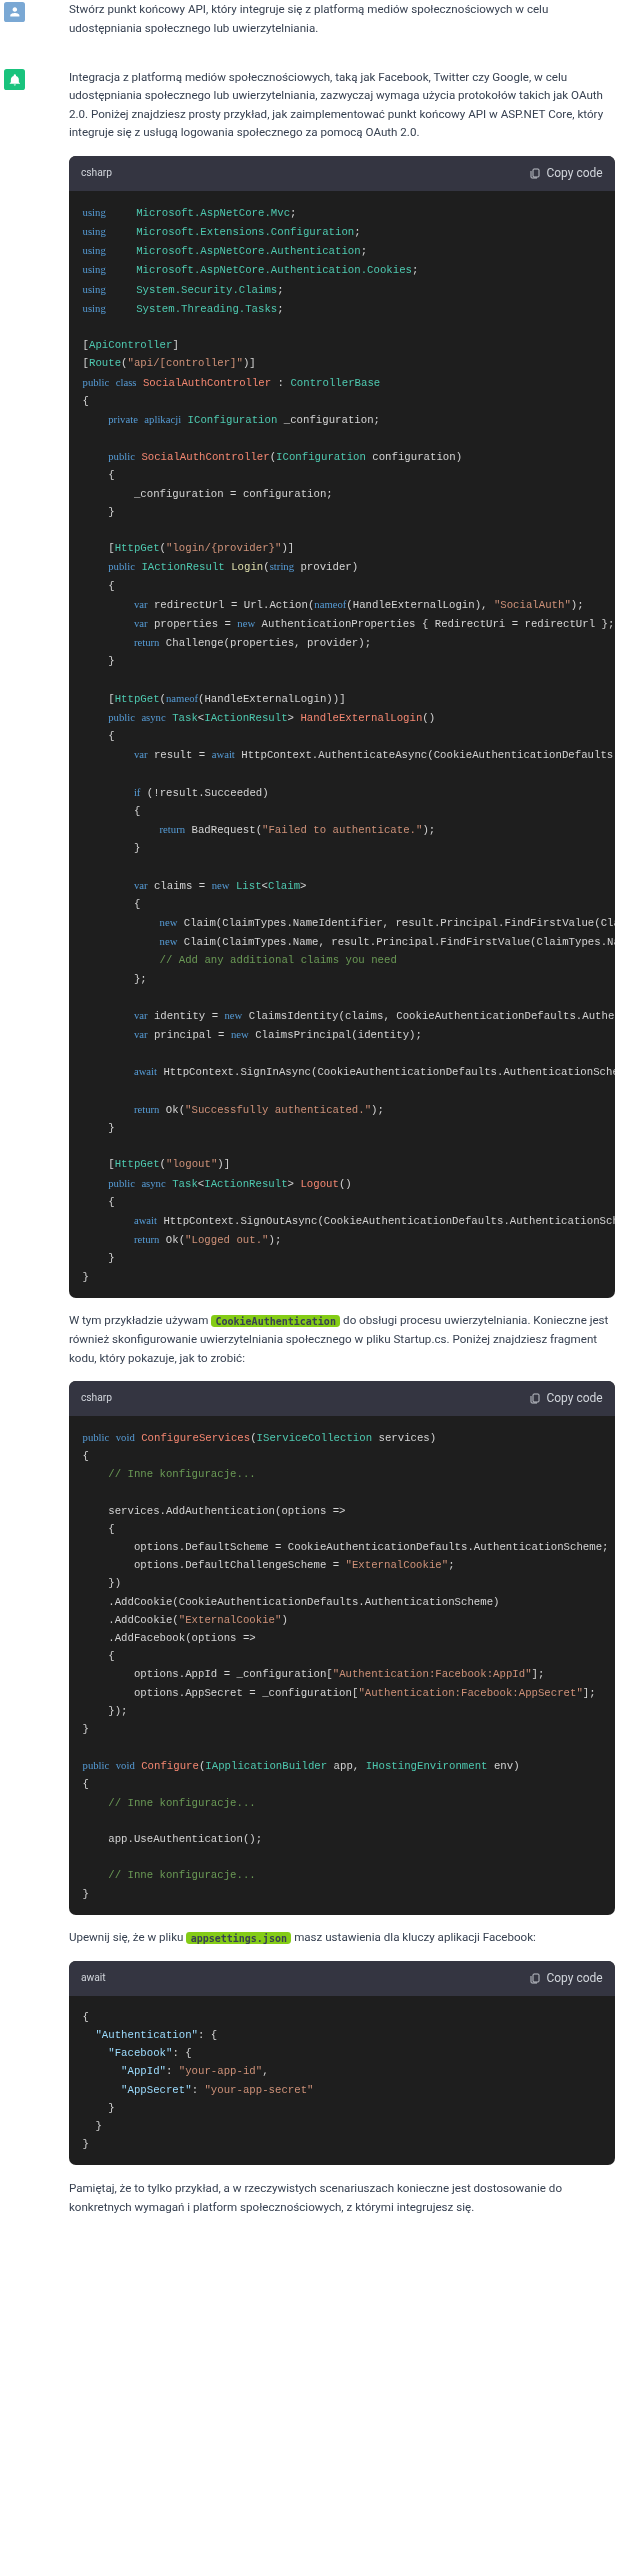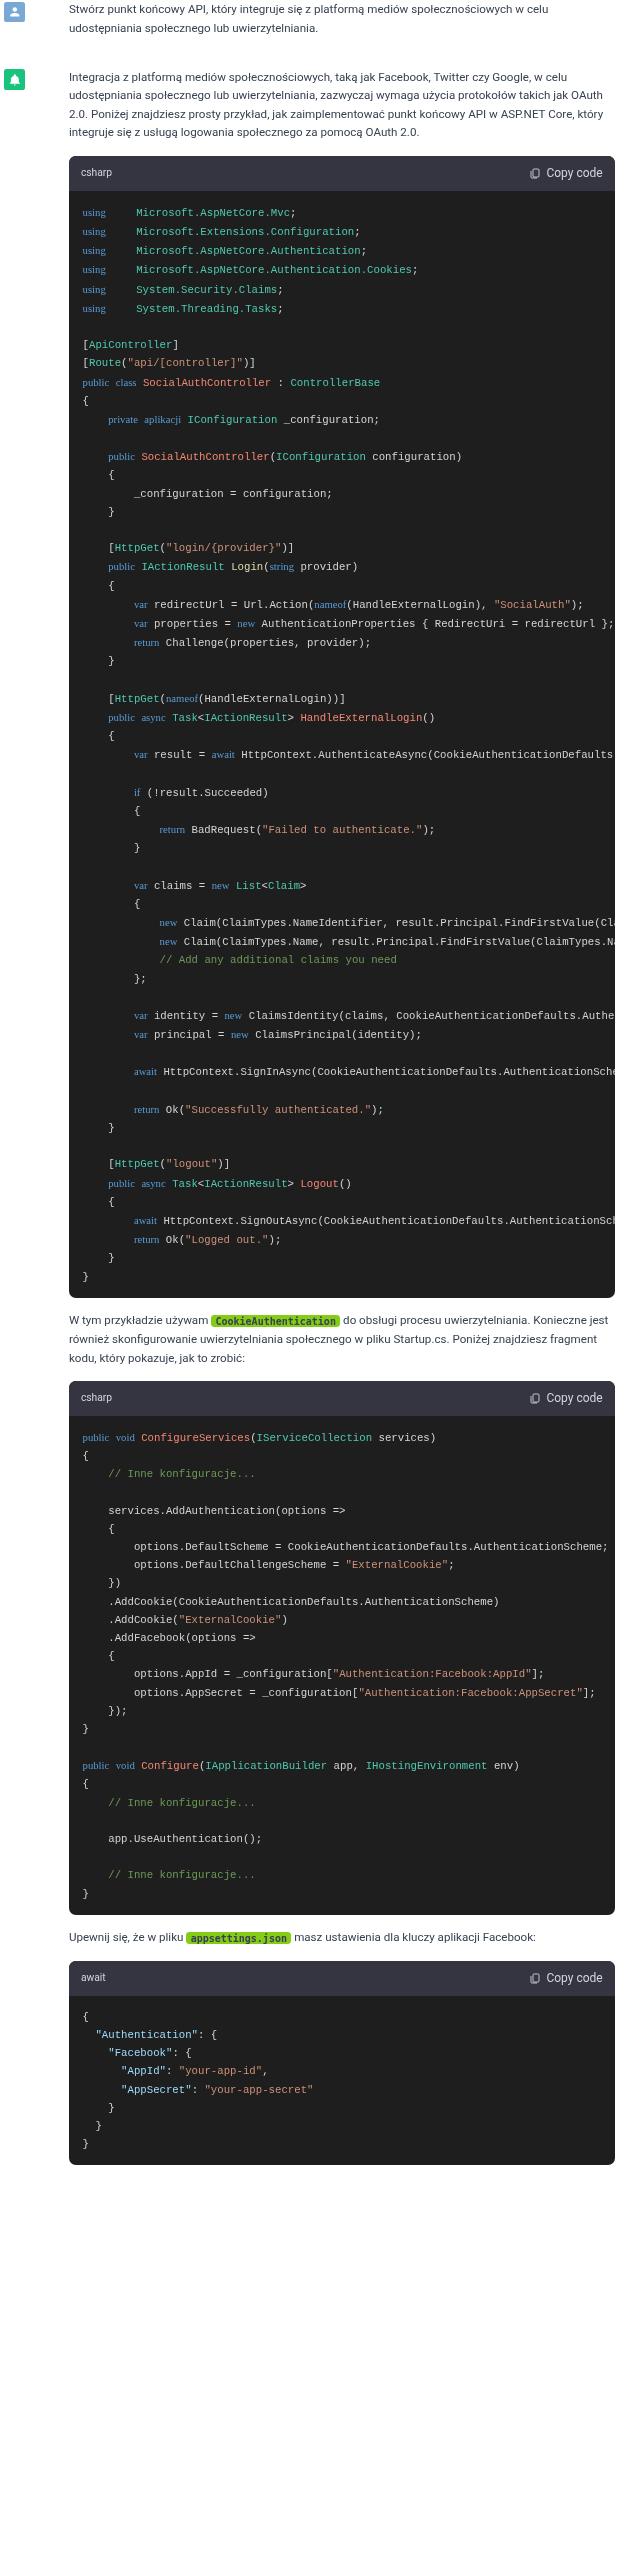--- a/index.html
+++ b/index.html
@@ -186,16 +186,17 @@
       <div class="code-body">{
   <span class="json-key">"Authentication"</span>: {
     <span class="json-key">"Facebook"</span>: {
       <span class="json-key">"AppId"</span>: <span class="json-str">"your-app-id"</span>,
       <span class="json-key">"AppSecret"</span>: <span class="json-str">"your-app-secret"</span>
     }
   }
 }</div>
     </div>
 
+    <div class="para">Pamiętaj, że to tylko przykład, a w rzeczywistych scenariuszach konieczne jest dostosowanie do konkretnych wymagań i platform społecznościowych, z którymi integrujesz się.</div>
 
   </div>
 </div>
 
 
 </body></html>

